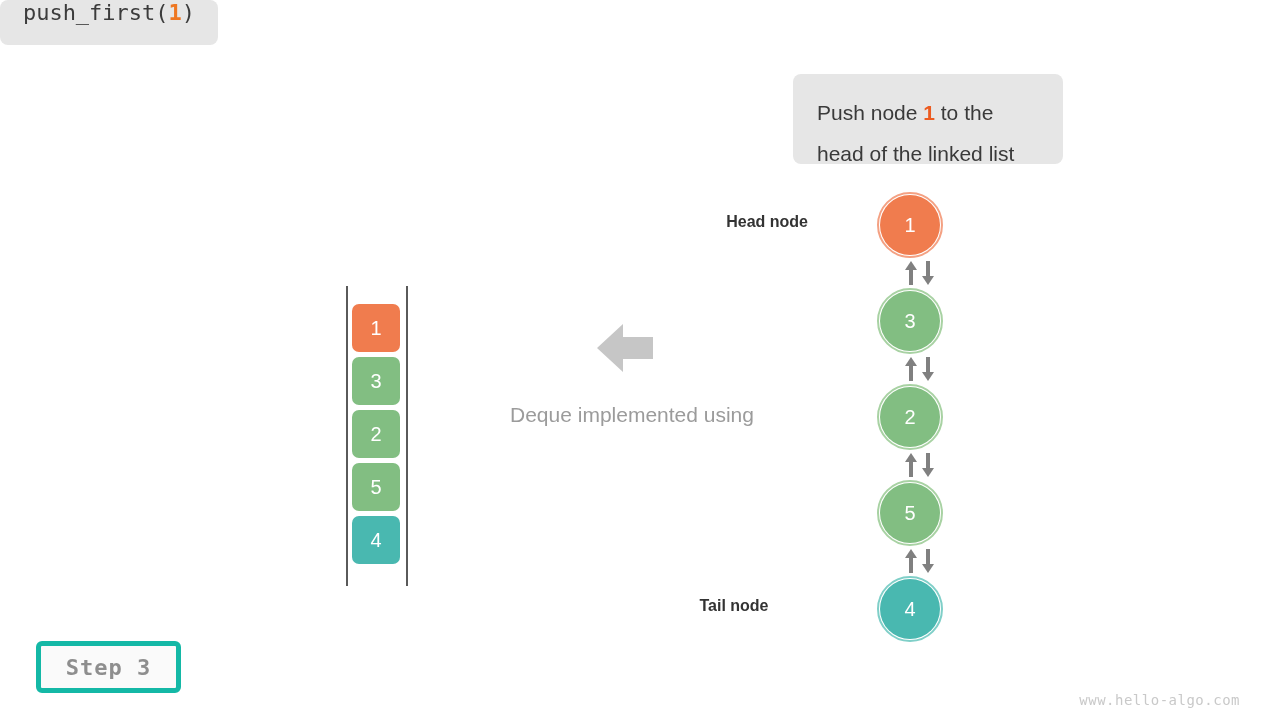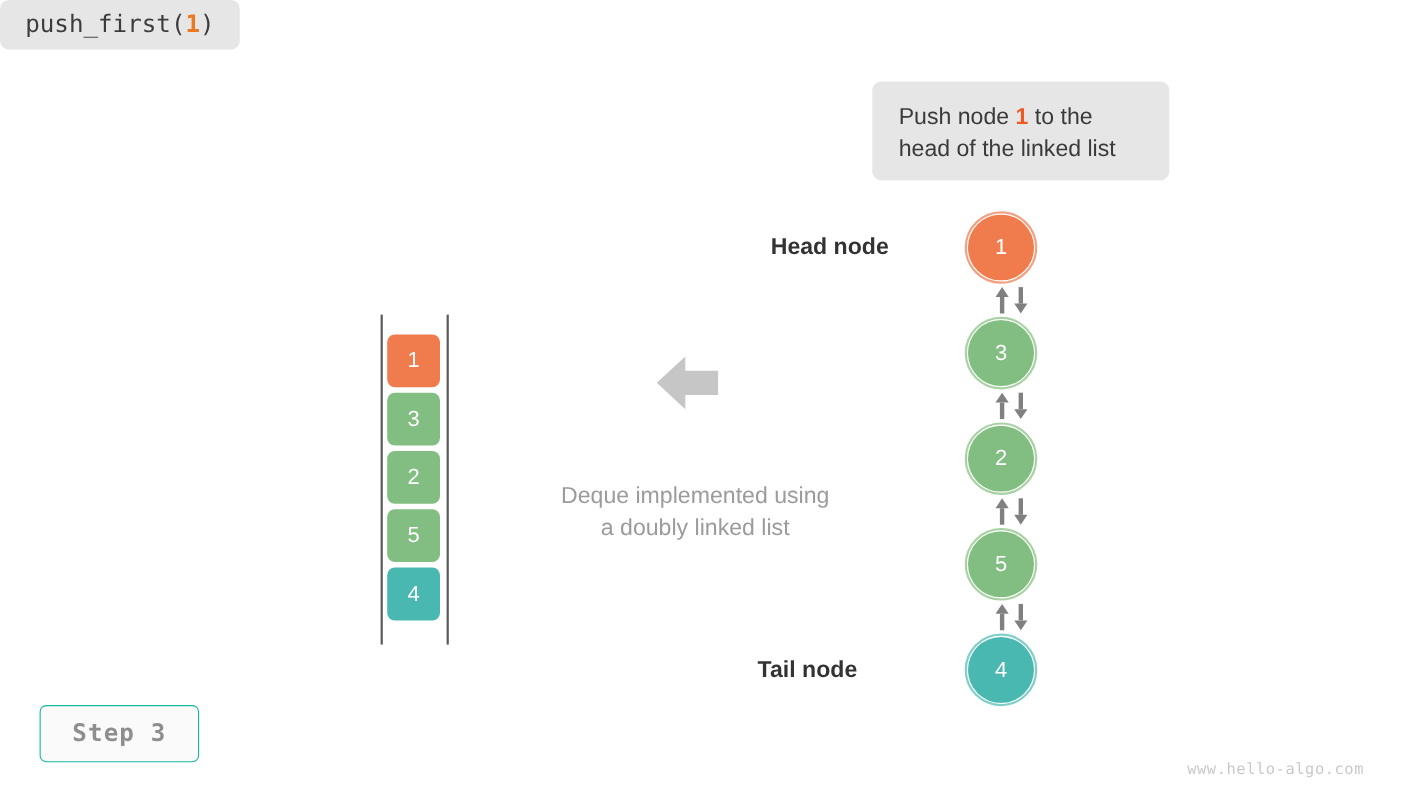--- a/index.html
+++ b/index.html
@@ -28,37 +28,36 @@
     color: #3a3a3a;
     box-sizing: border-box;
   }
   #op-callout {
     left: 793px;
     top: 74px;
     width: 270px;
     height: 90px;
     padding: 18px 24px;
     font-size: 21px;
-    line-height: 29px;
+    line-height: 41px;
     font-weight: 400;
   }
   #op-callout .hl {
     color: #ec5b20;
     font-weight: 700;
   }
 
   #code-callout {
     left: 286px;
     top: 188px;
     width: 218px;
     height: 45px;
     background: #e6e6e6;
     border-radius: 8px;
     display: flex;
-    align-items: center;
     justify-content: center;
     font-family: "DejaVu Sans Mono", "Liberation Mono", monospace;
     font-size: 22px;
     color: #3c3c3c;
     letter-spacing: 0px;
   }
   #code-callout .hl {
     color: #ee7722;
     font-weight: 700;
   }
@@ -112,21 +111,20 @@
   
   #caption {
     position: absolute;
     left: 452px;
     top: 400px;
     width: 360px;
     text-align: center;
     color: #9b9b9b;
     font-size: 21px;
     line-height: 29px;
-    margin-top: 36px;
   }
 
   
   #linked-list {
     position: absolute;
     left: 880px;
     top: 190px;
     width: 80px;
     height: 450px;
   }
@@ -167,35 +165,35 @@
     top: 0;
     width: 80px;
     height: 450px;
     pointer-events: none;
   }
 
   
   .side-label {
     position: absolute;
     color: #333333;
-    font-size: 21px;
+    font-size: 16px;
     font-weight: 700;
     text-align: right;
   }
   #head-label { left: 660px; top: 213px; width: 148px; }
   #tail-label { left: 660px; top: 597px; width: 148px; text-align: center; }
 
   
   #step-badge {
     position: absolute;
     left: 36px;
     top: 641px;
     width: 145px;
     height: 52px;
-    border: 1px solid #14b8a6;
+    border: 5px solid #14b8a6;
     border-radius: 6px;
     background: #fafafa;
     display: flex;
     align-items: center;
     justify-content: center;
     font-family: "DejaVu Sans Mono", "Liberation Mono", monospace;
     font-size: 22px;
     font-weight: 700;
     color: #8e8e8e;
     letter-spacing: 1px;
@@ -251,21 +249,20 @@
   </div>
 
   <div id="big-arrow">
     <svg width="56" height="52" viewBox="0 0 56 52" xmlns="http://www.w3.org/2000/svg">
       <polygon points="0,26 26,2 26,15 56,15 56,37 26,37 26,50" fill="#C6C6C6"></polygon>
     </svg>
   </div>
 
   <div id="caption">
     <div>Deque implemented using</div>
-    <div>a doubly linked list</div>
   </div>
 
   <div class="side-label" id="head-label">Head node</div>
   <div class="side-label" id="tail-label">Tail node</div>
 
   <div id="linked-list">
     <svg class="edges" id="edge-layer" viewBox="0 0 80 450" xmlns="http://www.w3.org/2000/svg">
         <g>
           <line x1="31" y1="95" x2="31" y2="80" stroke="#808080" stroke-width="4"></line>
           <polygon points="25,80 37,80 31,71" fill="#808080"></polygon>

